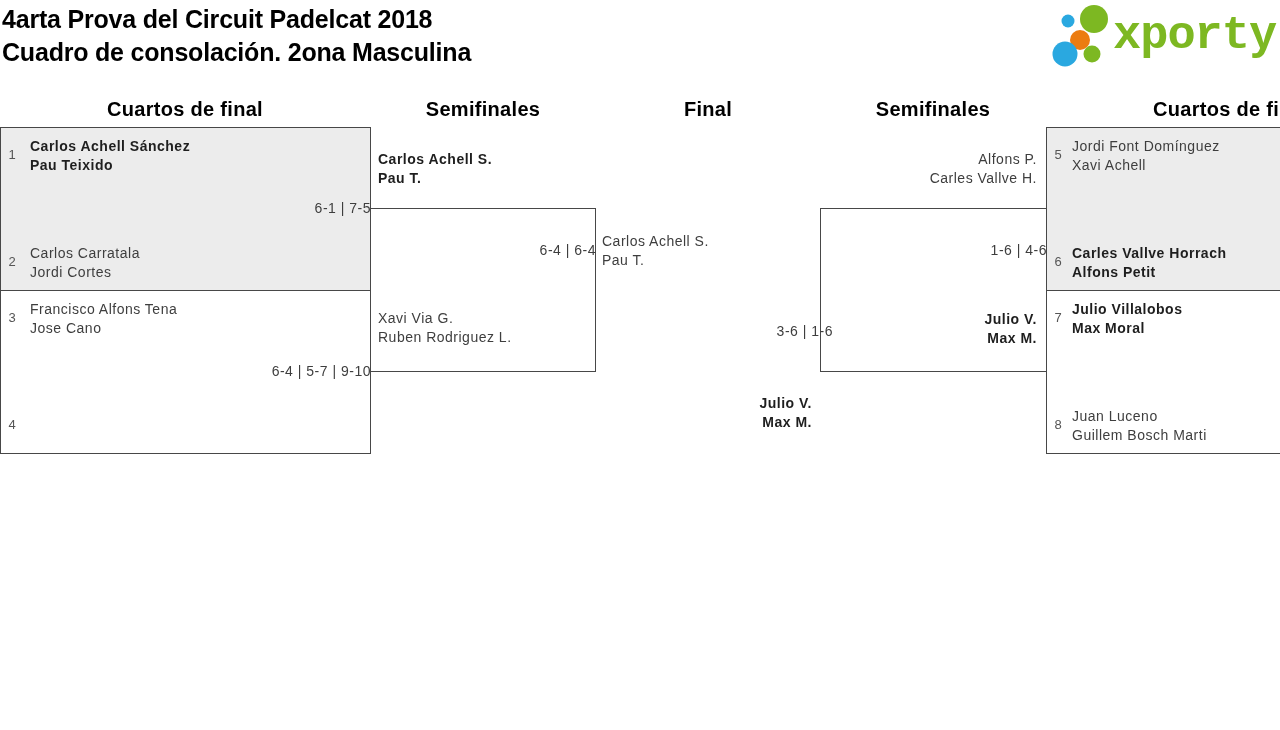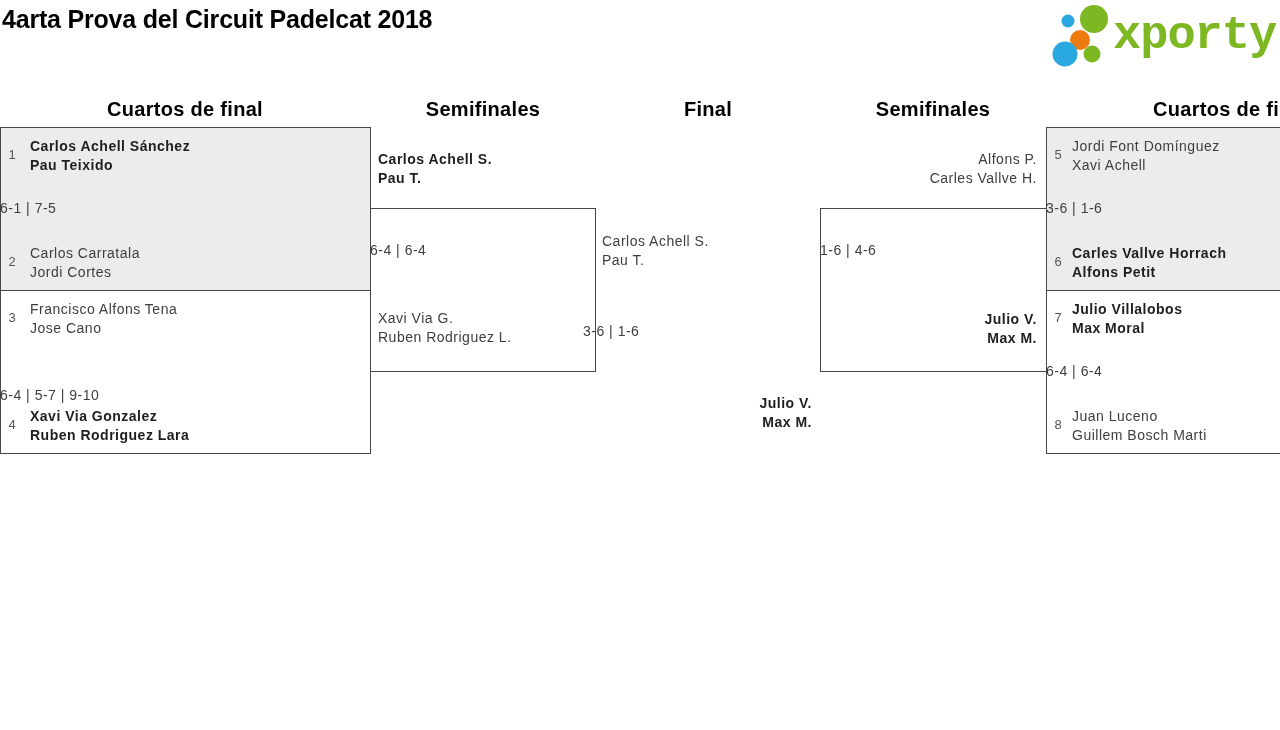--- a/index.html
+++ b/index.html
@@ -61,21 +61,21 @@
 
   .seed {
     width: 20px;
     text-align: center;
     font-size: 13px;
     line-height: 16px;
     color: #555555;
   }
 
   .score {
-    text-align: left;
+    text-align: right;
     font-size: 14px;
     line-height: 17px;
     letter-spacing: 0.5px;
     color: #3e3e3e;
     white-space: nowrap;
   }
 
   .logo-wordmark {
     left: 1113px; top: 6px;
     font-size: 47px;
@@ -87,20 +87,21 @@
   }
   .z1 { z-index: 1; }
 </style>
 </head>
 <body>
 
 <div id="app">
 
   <div class="abs title">
     <div>4arta Prova del Circuit Padelcat 2018</div>
+    <div>Cuadro de consolación. 2ona Masculina</div>
   </div>
 
   <svg class="abs" style="left:1050px; top:3px;" width="60" height="65" viewBox="0 0 60 65">
     <circle cx="18" cy="18" r="6.5" fill="#2aa8e0"></circle>
     <circle cx="44" cy="16" r="14" fill="#7db822"></circle>
     <circle cx="30" cy="37" r="10" fill="#ec7c10"></circle>
     <circle cx="15" cy="51" r="12.5" fill="#2aa8e0"></circle>
     <circle cx="42" cy="51" r="8.5" fill="#7db822"></circle>
   </svg>
   <div class="abs logo-wordmark" style="color: rgb(125, 184, 34);">xporty</div>
@@ -132,26 +133,22 @@
   <div class="abs team z1" style="left:30px; top:244px;">
     <div>Carlos Carratala</div>
     <div>Jordi Cortes</div>
   </div>
 
   <div class="abs seed z1" style="left:2px; top:310px;">3</div>
   <div class="abs team z1" style="left:30px; top:300px;">
     <div>Francisco Alfons Tena</div>
     <div>Jose Cano</div>
   </div>
-  <div class="abs score z1" style="left:0; top:363px; width:371px;margin-top:24px;">6-4 | 5-7 | 9-10</div>
+  <div class="abs score z1" style="left:0; top:363px; width:371px;">6-4 | 5-7 | 9-10</div>
   <div class="abs seed z1" style="left:2px; top:417px;">4</div>
-  <div class="abs team winner z1" style="left:30px; top:407px;">
-    <div>Xavi Via Gonzalez</div>
-    <div>Ruben Rodriguez Lara</div>
-  </div>
 
   <div class="abs seed z1" style="left:1048px; top:147px;">5</div>
   <div class="abs team z1" style="left:1072px; top:137px;">
     <div>Jordi Font Domínguez</div>
     <div>Xavi Achell</div>
   </div>
   <div class="abs score z1" style="left:1046px; top:200px; width:371px;">3-6 | 1-6</div>
   <div class="abs seed z1" style="left:1048px; top:254px;">6</div>
   <div class="abs team winner z1" style="left:1072px; top:244px;">
     <div>Carles Vallve Horrach</div>

